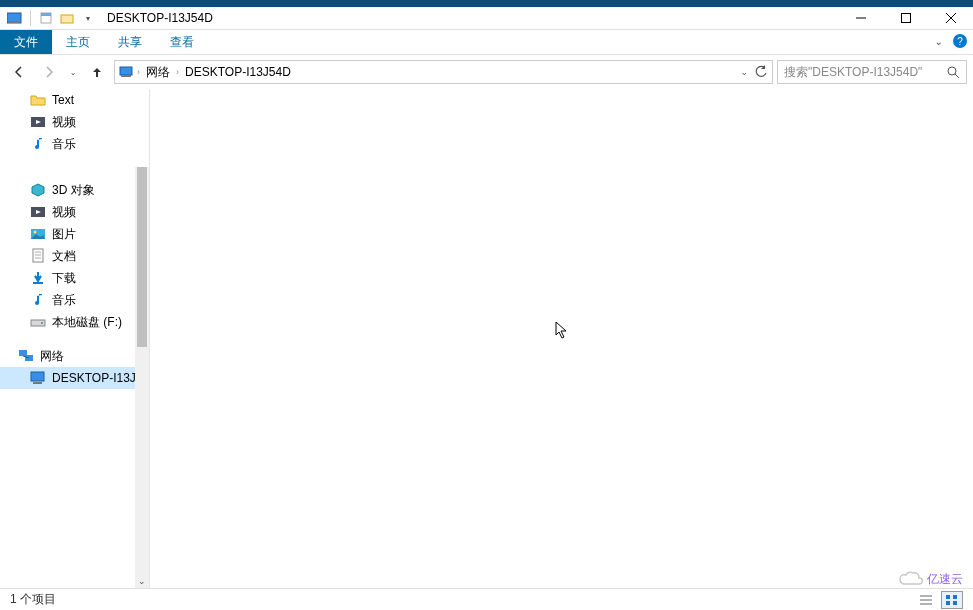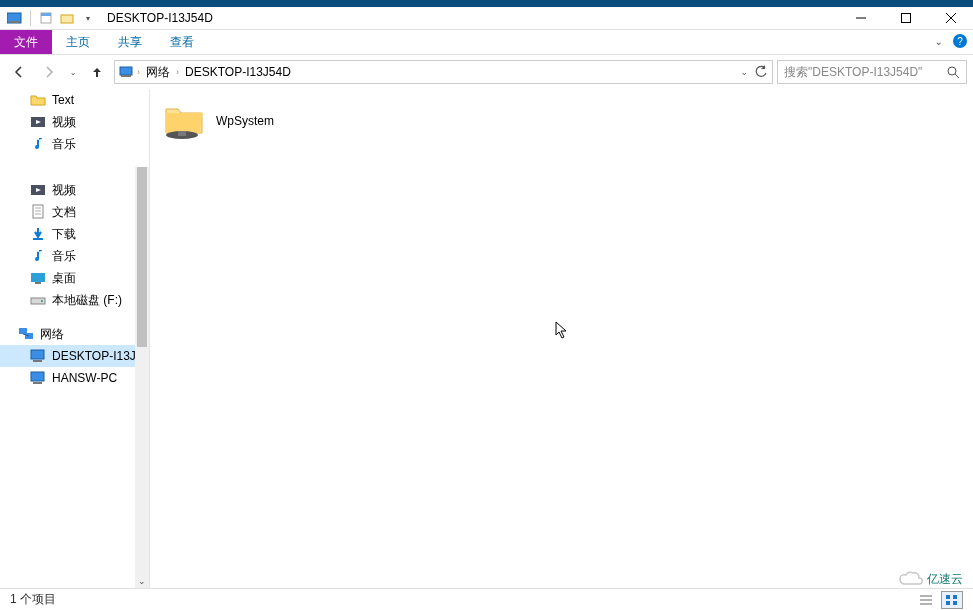--- a/index.html
+++ b/index.html
@@ -8,21 +8,21 @@
 .titlebar { height: 30px; background: #fff; display: flex; align-items: center; border-bottom: 1px solid #e0e0e0; border-top: 7px solid #0a4d7c; }
 .titlebar-left { display:flex; align-items:center; gap:3px; padding-left:6px;}
 .qat-icon { width:18px; height:18px; display:flex; align-items:center; justify-content:center;}
 .qat-sep { width:1px;height:16px; background:#d0d0d0; margin:0 3px;}
 .title-text { margin-left: 10px; color:#000; }
 .titlebar-right { margin-left:auto; display:flex;}
 .win-btn { width:45px; height:23px; display:flex; align-items:center; justify-content:center; cursor:default;}
 
 .ribbon { height: 25px; background:#fff; display:flex; align-items:stretch; border-bottom:1px solid #e0e0e0; position:relative;}
 .rtab { padding: 4px 14px; color:#0369a1; cursor:default;}
-.rtab.file { background:#a21caf; color:#fff;}
+.rtab.file { background:#0369a1; color:#fff;}
 .ribbon-right { position:absolute; right:6px; top:4px; display:flex; gap:10px; align-items:center;}
 .help-icon { width:14px;height:14px; border-radius:50%; background:#0078d4; color:#fff; display:flex;align-items:center;justify-content:center;font-size:10px;}
 
 .navbar { height:34px; display:flex; align-items:center; padding:0 6px; gap:4px;}
 .nav-arrow { width:26px;height:26px;display:flex;align-items:center;justify-content:center; color:#555; border-radius:2px;}
 .nav-arrow.disabled{ color:#b0b0b0;}
 .addressbar { flex:1; height:24px; border:1px solid #ccc; display:flex; align-items:center; padding:0 4px; gap:2px;}
 .crumb { padding:2px 4px; color:#000;}
 .crumb-sep { color:#888; font-size:9px;}
 .addr-right { margin-left:auto; display:flex; align-items:center; gap:6px; color:#555;}
@@ -42,21 +42,21 @@
 .content { flex:1; padding:10px 10px; position:relative;}
 .folder-item { display:flex; align-items:center; gap:10px; width:240px; padding:2px;}
 .folder-icon { width:44px;height:40px; position:relative;}
 .cursor { position:absolute; left:405px; top:232px; font-size:16px; color:#000;}
 
 .statusbar { height:22px; border-top:1px solid #e0e0e0; display:flex; align-items:center; padding:0 10px; font-size:12px; color:#333;}
 .status-right { margin-left:auto; display:flex; gap:4px;}
 .view-btn { width:22px;height:18px; border:1px solid transparent; display:flex;align-items:center;justify-content:center;}
 .view-btn.active { border-color:#999; background:#e8f0fe;}
 
-.watermark { position:absolute; right:10px; bottom:22px; color:#0f766e; font-size:16px; display:flex; align-items:center; gap:4px;}
+.watermark { position:absolute; right:10px; bottom:22px; color:#8b5cf6; font-size:16px; display:flex; align-items:center; gap:4px;}
 
 svg { display:block;}
 </style>
 </head>
 <body>
 
 <div class="titlebar">
   <div class="titlebar-left">
     <span class="qat-icon">
       <svg width="16" height="14">
@@ -184,26 +184,44 @@
           <svg width="14" height="16">
             <path d="M8 2 L8 11 A2 2 0 1 1 6 9 L6 4 L11 3 L11 2 Z" fill="#0f7bd6"></path>
           </svg>
         </span>
         <span>音乐</span>
       </div>
     <div class="tree-spacer"></div>
     <div class="tree-spacer"></div>
     <div class="tree-item l2">
         <span class="tico">
+          <svg width="14" height="14">
+            <path d="M7 1 L13 4 L13 10 L7 13 L1 10 L1 4 Z" fill="#39b6d0" stroke="#1a8090"></path>
+          </svg>
+        </span>
+        <span>3D 对象</span>
+      </div>
+    <div class="tree-item l2">
+        <span class="tico">
           <svg width="16" height="14">
             <rect x="1" y="2" width="14" height="10" fill="#4a5060"></rect>
             <polygon points="6,5 11,7 6,9" fill="#fff"></polygon>
           </svg>
         </span>
         <span>视频</span>
+      </div>
+    <div class="tree-item l2">
+        <span class="tico">
+          <svg width="16" height="14">
+            <rect x="1" y="2" width="14" height="10" fill="#36b0e0"></rect>
+            <circle cx="5" cy="5" r="1.5" fill="#ffe36b"></circle>
+            <path d="M1 12 L6 7 L10 10 L13 8 L15 12 Z" fill="#2080b0"></path>
+          </svg>
+        </span>
+        <span>图片</span>
       </div>
     <div class="tree-item l2">
         <span class="tico">
           <svg width="14" height="16">
             <rect x="2" y="1" width="10" height="13" fill="#fff" stroke="#888"></rect>
             <line x1="4" y1="4" x2="10" y2="4" stroke="#aaa"></line>
             <line x1="4" y1="7" x2="10" y2="7" stroke="#aaa"></line>
             <line x1="4" y1="10" x2="10" y2="10" stroke="#aaa"></line>
           </svg>
         </span>
@@ -221,29 +239,20 @@
     <div class="tree-item l2">
         <span class="tico">
           <svg width="14" height="16">
             <path d="M8 2 L8 11 A2 2 0 1 1 6 9 L6 4 L11 3 L11 2 Z" fill="#0f7bd6"></path>
           </svg>
         </span>
         <span>音乐</span>
       </div>
     <div class="tree-item l2">
         <span class="tico">
-          <svg width="16" height="14">
-            <rect x="1" y="2" width="14" height="9" fill="#2ea0d8"></rect>
-            <rect x="5" y="11" width="6" height="2" fill="#777"></rect>
-          </svg>
-        </span>
-        <span>桌面</span>
-      </div>
-    <div class="tree-item l2">
-        <span class="tico">
           <svg width="16" height="12">
             <rect x="1" y="4" width="14" height="6" fill="#d8d8d8" stroke="#888"></rect>
             <rect x="11" y="6" width="2" height="2" fill="#5a9"></rect>
           </svg>
         </span>
         <span>本地磁盘 (F:)</span>
       </div>
     <div class="tree-spacer"></div>
     <div class="tree-item">
         <span class="tico">
@@ -257,47 +266,27 @@
       </div>
     <div class="tree-item l2 selected">
         <span class="tico">
           <svg width="16" height="14">
             <rect x="1" y="1" width="13" height="9" fill="#3a8ee6" stroke="#1a5fa0"></rect>
             <rect x="3" y="11" width="9" height="2" fill="#777"></rect>
           </svg>
         </span>
         <span>DESKTOP-I13J54D</span>
       </div>
-    <div class="tree-item l2">
-        <span class="tico">
-          <svg width="16" height="14">
-            <rect x="1" y="1" width="13" height="9" fill="#3a8ee6" stroke="#1a5fa0"></rect>
-            <rect x="3" y="11" width="9" height="2" fill="#777"></rect>
-          </svg>
-        </span>
-        <span>HANSW-PC</span>
-      </div>
     <div class="tree-scroll">
         <div class="tree-thumb"></div>
         <span style="position:absolute;bottom:2px;left:3px;font-size:9px;color:#555;">⌄</span>
       </div>
   </div>
 
   <div class="content">
-    <div class="folder-item">
-      <div class="folder-icon">
-        <svg width="44" height="40">
-          <path d="M4 8 L16 8 L19 12 L40 12 L40 32 L4 32 Z" fill="#ffe29a" stroke="#e0b040"></path>
-          <path d="M4 12 L40 12 L38 32 L4 32 Z" fill="#ffd36b"></path>
-          <ellipse cx="20" cy="34" rx="16" ry="4" fill="#555"></ellipse>
-          <rect x="16" y="30" width="8" height="5" fill="#777"></rect>
-        </svg>
-      </div>
-      <span>WpSystem</span>
-    </div>
     <div class="cursor">
       <svg width="14" height="18">
           <path d="M1 1 L1 14 L4 11 L7 17 L9 16 L6 10 L11 10 Z" fill="#fff" stroke="#000"></path>
         </svg>
     </div>
   </div>
 </div>
 
 <div class="statusbar">
   <span>1 个项目</span>

